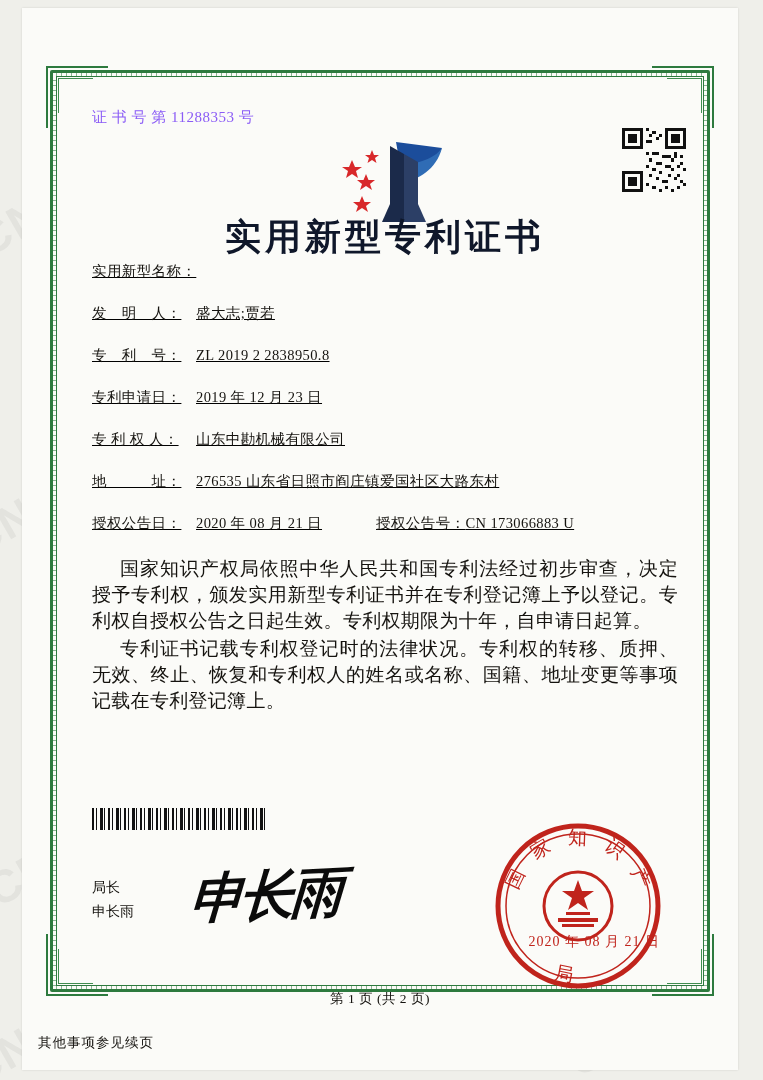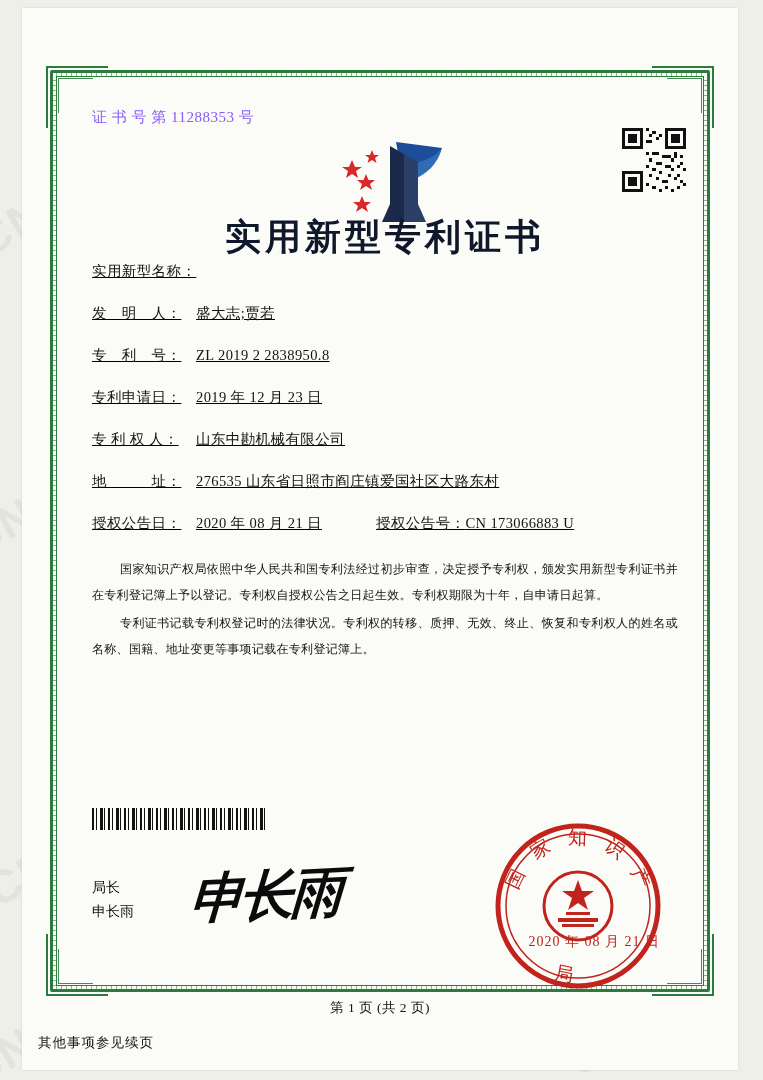--- a/index.html
+++ b/index.html
@@ -151,21 +151,21 @@
   }
   .field.two .val {
     flex: 0 0 auto;
     margin-right: 54px;
   }
   .field .lbl2 {
     white-space: pre;
   }
 
   .paras {
-    font-size: 12px;
+    font-size: 19px;
     line-height: 26px;
     color: #15130f;
     letter-spacing: 0.3px;
   }
   .paras p {
     margin: 0 0 2px 0;
     text-indent: 28px;
     text-align: justify;
   }
 
@@ -221,21 +221,20 @@
   }
 
   .page-no {
     position: absolute;
     left: 0; right: 0;
     top: 982px;
     text-align: center;
     font-size: 13.5px;
     color: #15130f;
     letter-spacing: 0.5px;
-    margin-top: 9px;
   }
   .footnote {
     position: absolute;
     left: 16px; right: 0;
     top: 1026px;
     text-align: left;
     font-size: 13.5px;
     color: #15130f;
     letter-spacing: 1px;
   }

